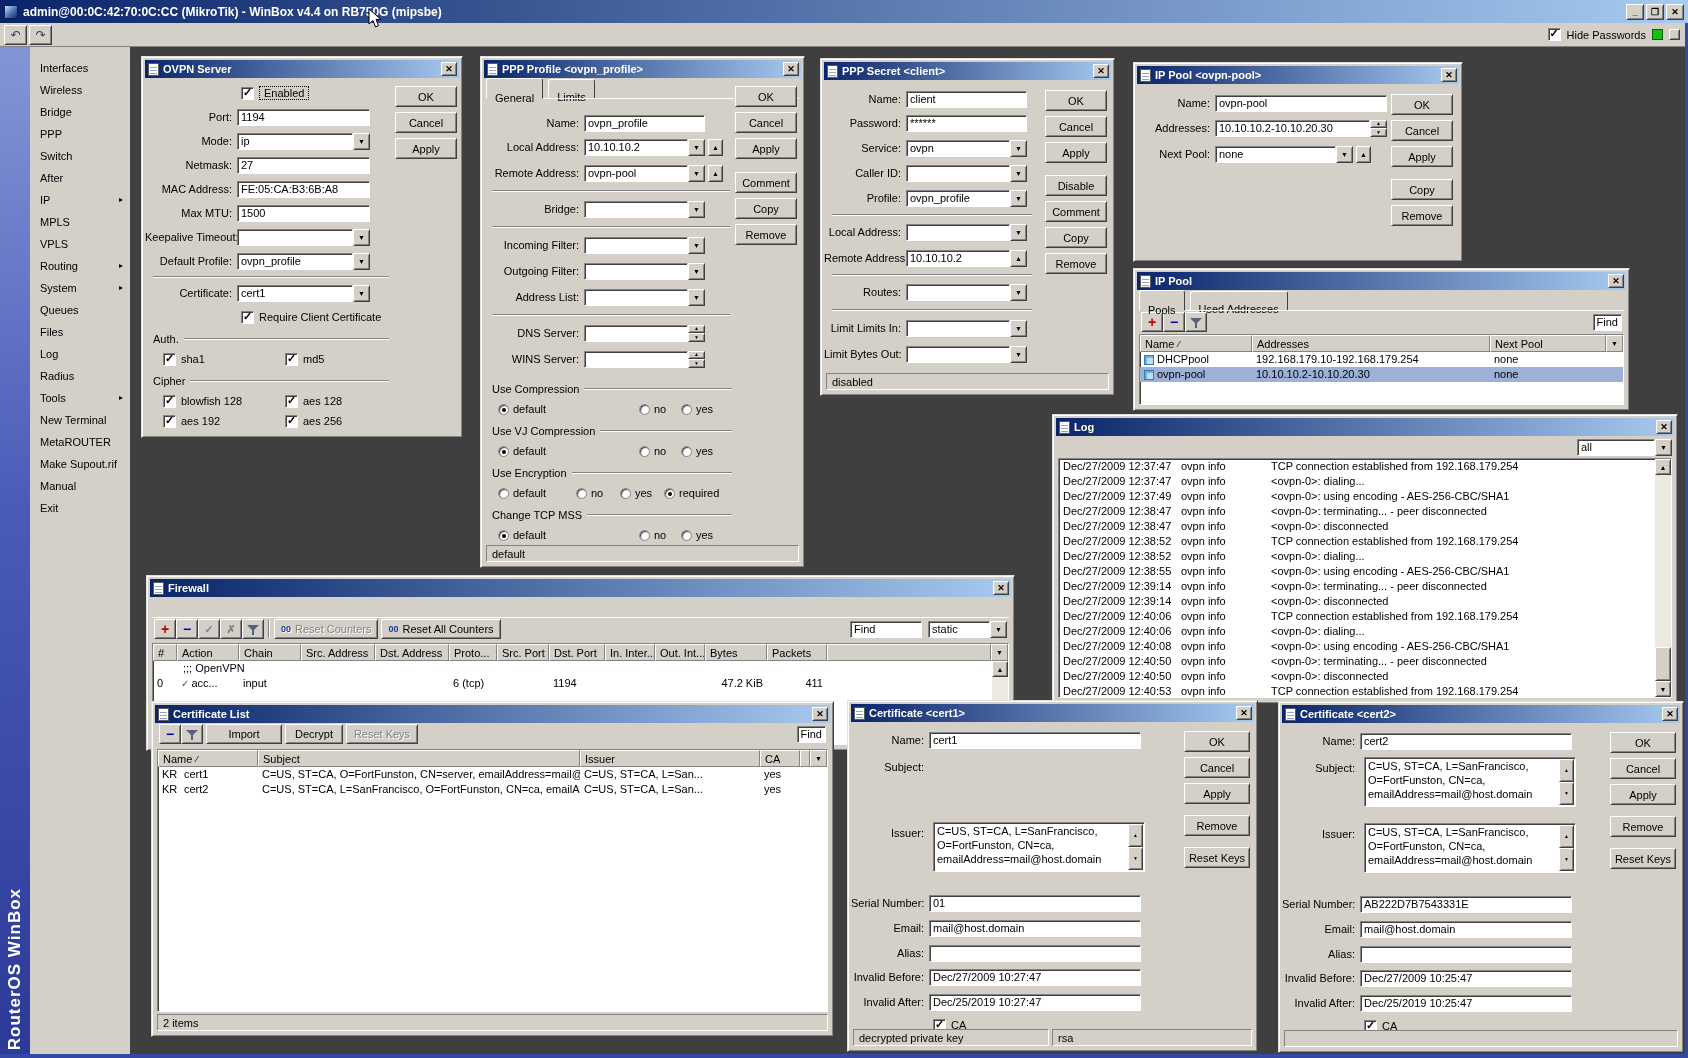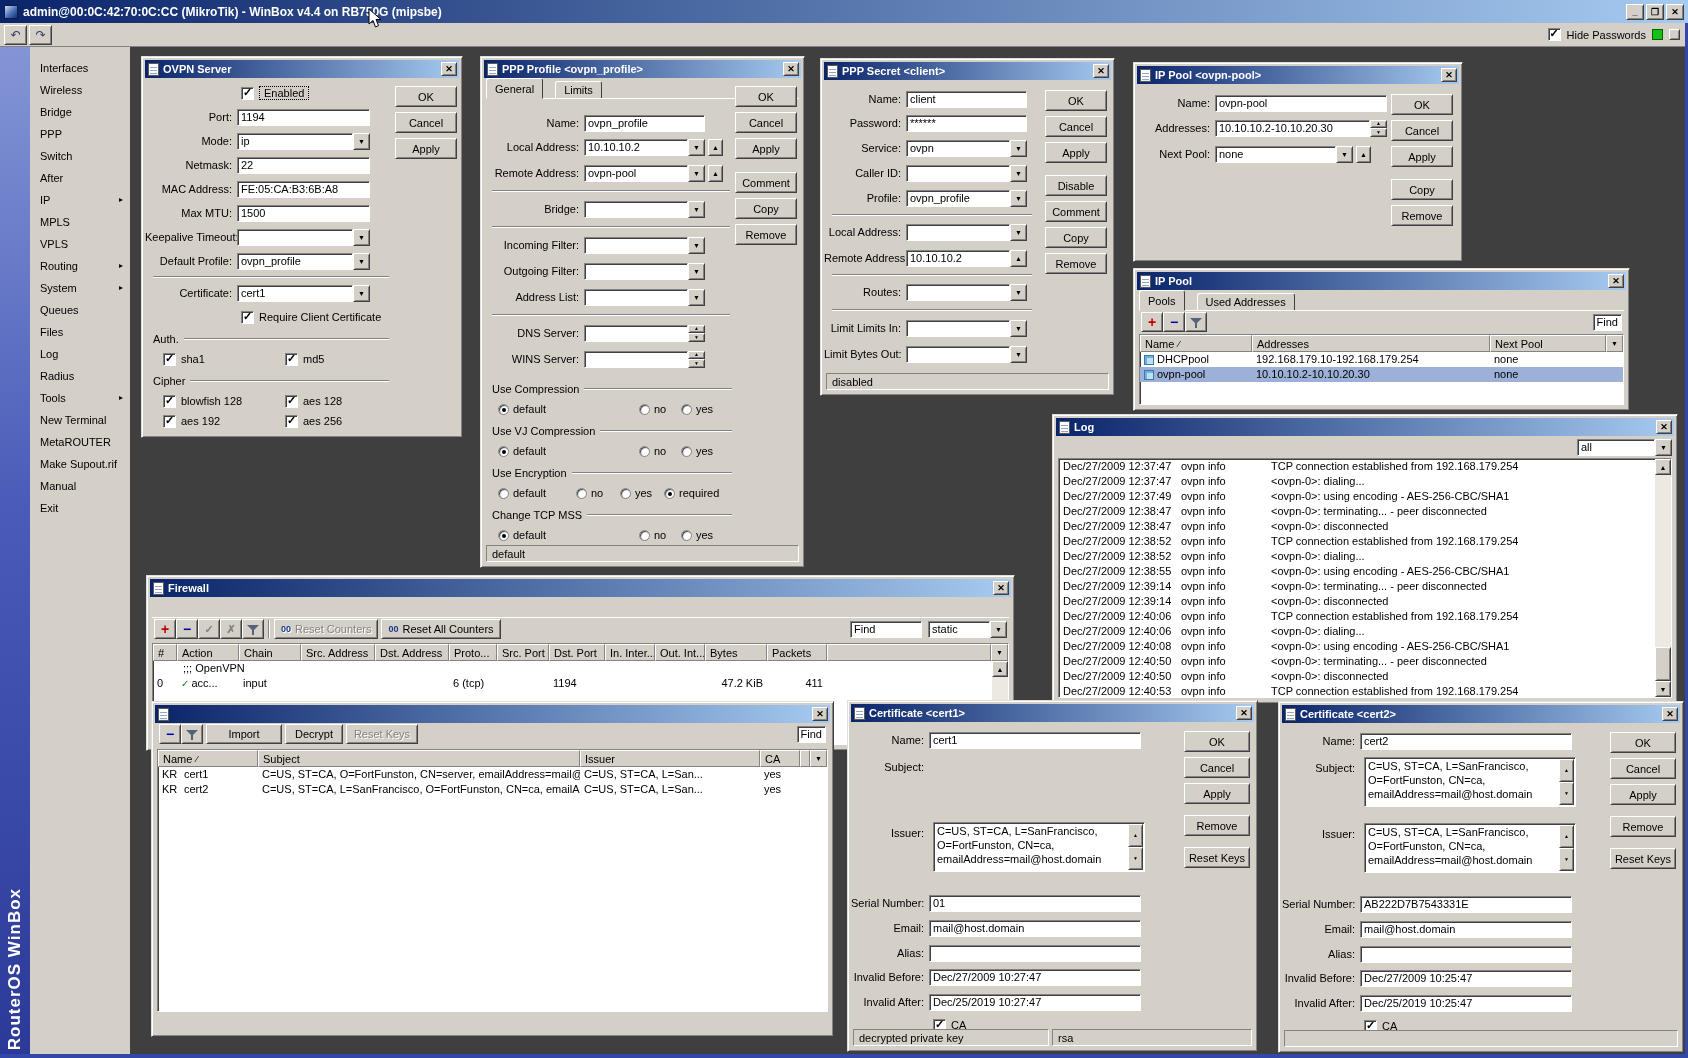--- a/index.html
+++ b/index.html
@@ -47,21 +47,21 @@
 .rad.on::after{content:"";position:absolute;left:3px;top:3px;width:4px;height:4px;border-radius:50%;background:#000}
 .rl{margin-left:4px;white-space:nowrap}
 .grp{position:absolute;display:flex;align-items:center;gap:5px;height:14px}
 .grp .gline{flex:1;height:2px;border-top:1px solid #848284;border-bottom:1px solid #fff}
 .hsep{position:absolute;height:2px;border-top:1px solid #848284;border-bottom:1px solid #fff}
 .pbtn{position:absolute;width:62px;height:21px;display:flex;align-items:center;justify-content:center;white-space:nowrap}
 .pbtn.dis,.dis{color:#848284;text-shadow:1px 1px 0 #fff}
 .sbar{position:absolute;height:17px;background:#d4d0c8;border:1px solid;border-color:#848284 #fff #fff #848284;padding:0 5px;display:flex;align-items:center;white-space:nowrap;overflow:hidden}
 
 .tabrow{position:absolute;display:flex;align-items:flex-end;height:21px}
-.tab{height:18px;line-height:17px;padding:0 8px;background:#d4d0c8;border:1px solid;border-color:#fff #404040 #d4d0c8 #fff;border-radius:3px 3px 0 0;margin-right:12px;white-space:nowrap}
+.tab{height:18px;line-height:17px;padding:9px 8px;background:#d4d0c8;border:1px solid;border-color:#fff #404040 #d4d0c8 #fff;border-radius:3px 3px 0 0;margin-right:5px;white-space:nowrap}
 .tab.on{height:21px;line-height:20px;z-index:4}
 .tabedge{position:absolute;height:1px;background:#fff}
 
 .lbox{position:absolute;overflow:hidden}
 .ghr{display:flex;height:17px;background:#ef4444}
 .gh{background:#d4d0c8;border:1px solid;border-color:#fff #848284 #848284 #fff;padding:0 4px;display:flex;align-items:center;white-space:nowrap;overflow:hidden;flex:none}
 .gh.fill{flex:1}
 .ghv{width:17px;flex:none;justify-content:center;font-size:7px;padding:0}
 .trow{display:flex;height:15px;line-height:15px;align-items:center}
 .trow.sel{background:#9cb0d8}
@@ -351,21 +351,21 @@
         <span class="lb" style="width:92px">Port:</span>
         <span class="fld sk" style="width:133px">1194</span>
       </div>
     <div class="fr" style="left:0;top:54px">
         <span class="lb" style="width:92px">Mode:</span>
         <span class="fld sk" style="width:116px">ip</span>
         <span class="dbtn rz">▼</span>
       </div>
     <div class="fr" style="left:0;top:78px">
         <span class="lb" style="width:92px">Netmask:</span>
-        <span class="fld sk" style="width:133px">22</span>
+        <span class="fld sk" style="width:133px">27</span>
       </div>
     <div class="fr" style="left:0;top:102px">
         <span class="lb" style="width:92px">MAC Address:</span>
         <span class="fld sk" style="width:133px">FE:05:CA:B3:6B:A8</span>
       </div>
     <div class="fr" style="left:0;top:126px">
         <span class="lb" style="width:92px">Max MTU:</span>
         <span class="fld sk" style="width:133px">1500</span>
       </div>
     <div class="fr" style="left:0;top:150px">
@@ -775,20 +775,21 @@
         <span class="sarr rz" style="bottom:0">▼</span>
         <span class="sthumb rz" style="bottom:16px;height:34px"></span>
       </div>
     </div>
   </div>
 </div>
 
 <div class="win" style="left:151px;top:701px;width:683px;height:336px;z-index:14">
   <div class="wt">
     <span class="doc-ico"></span>
+    <span class="wtx">Certificate List</span>
     <span class="wx rz">✕</span>
   </div>
   <div class="wb">
     <div class="fr" style="left:4px;top:2px;right:4px">
       <span class="icbtn rz minus">−</span>
       <span class="icbtn rz">
           <span class="funnel"></span>
         </span>
       <span class="sbtn rz" style="margin-left:3px;width:76px">Import</span>
       <span class="sbtn rz" style="margin-left:3px;width:58px">Decrypt</span>
@@ -819,20 +820,21 @@
       <div class="trow">
         <span class="tc" style="width:100px;display:flex">
             <span style="width:22px;flex:none">KR</span>
             <span>cert2</span>
           </span>
         <span class="tc" style="width:322px">C=US, ST=CA, L=SanFrancisco, O=FortFunston, CN=ca, emailAddr...</span>
         <span class="tc" style="width:180px">C=US, ST=CA, L=San...</span>
         <span class="tc" style="width:40px">yes</span>
       </div>
     </div>
+    <div class="sbar" style="left:2px;right:2px;bottom:2px">2 items</div>
   </div>
 </div>
 
 <div class="win" style="left:847px;top:700px;width:411px;height:352px;z-index:15">
   <div class="wt">
     <span class="doc-ico"></span>
     <span class="wtx">Certificate &lt;cert1&gt;</span>
     <span class="wx rz">✕</span>
   </div>
   <div class="wb">

